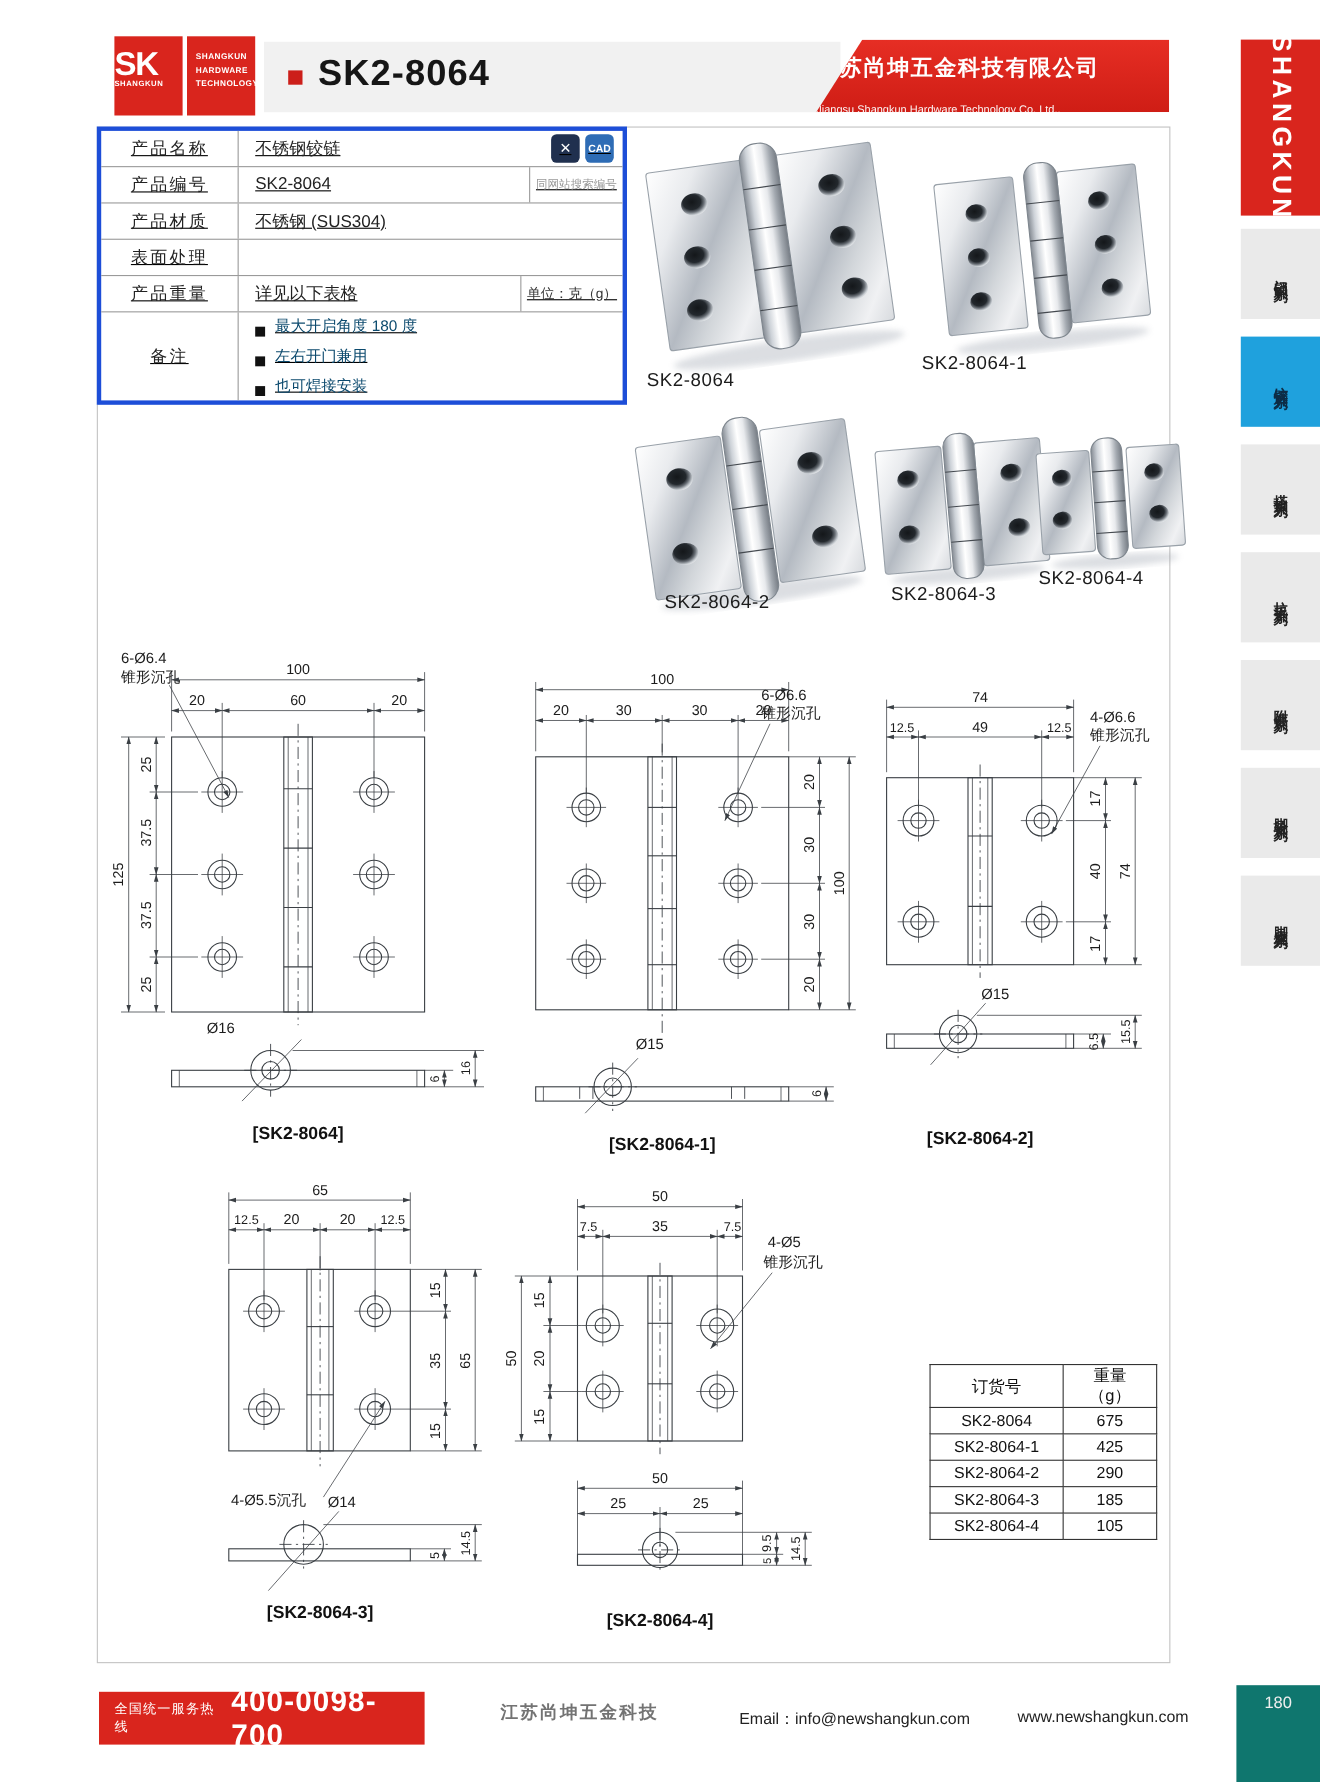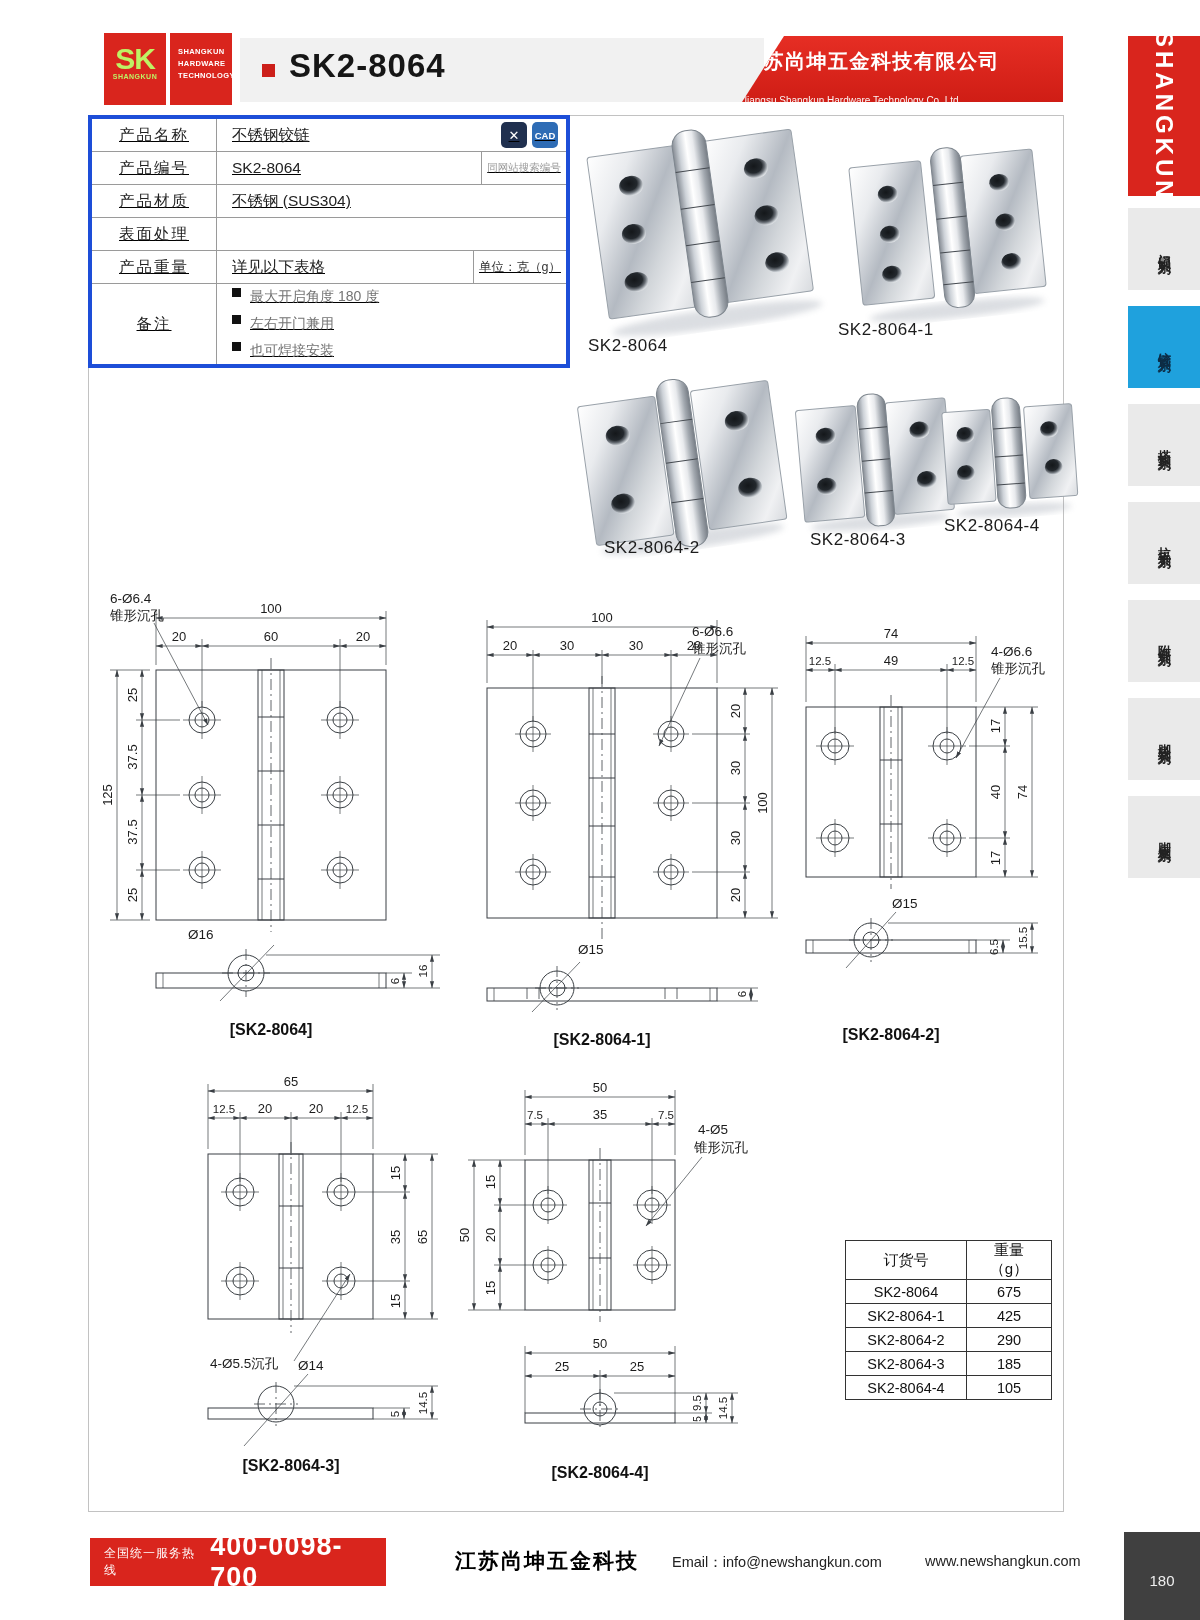--- a/index.html
+++ b/index.html
@@ -2,21 +2,21 @@
 <html><head>
 <meta charset="utf-8">
 <style>
   html,body{margin:0;padding:0;background:#fff;}
   body{font-family:"Liberation Sans","DejaVu Sans",sans-serif;}
   .page{position:relative;width:1200px;height:1620px;background:#fff;overflow:hidden;}
   .abs{position:absolute;}
   svg text{font-family:"Liberation Sans","DejaVu Sans",sans-serif;}
   
   .h-band{left:240px;top:38px;width:524px;height:64px;background:#f1f1f1;}
-  .logo1{left:104px;top:33px;width:62px;height:72px;background:#d9251d;color:#bef264;text-align:center;box-sizing:border-box;padding-top:12px;}
+  .logo1{left:104px;top:33px;width:62px;height:72px;background:#d9251d;color:#ffffff;text-align:left;box-sizing:border-box;padding-top:12px;}
   .logo1 .sk{font-size:30px;font-weight:900;letter-spacing:-1px;line-height:28px;}
   .logo1 .sub{font-size:7px;font-weight:bold;letter-spacing:.5px;}
   .logo2{left:170px;top:33px;width:62px;height:72px;background:#d9251d;color:#fff;box-sizing:border-box;padding:13px 0 0 8px;}
   .logo2 div{font-size:7.5px;font-weight:bold;line-height:12px;letter-spacing:.4px;}
   .t-dot{left:262px;top:64px;width:13px;height:13px;background:#cc1f1a;}
   .title{left:289px;top:47px;font-size:33px;font-weight:bold;color:#161616;letter-spacing:1px;}
   .banner{left:742px;top:36px;width:321px;height:66px;background:linear-gradient(180deg,#e62e24,#cf1d15);clip-path:polygon(42px 0,100% 0,100% 100%,0 100%);color:#fff;text-align:left;box-sizing:border-box;padding-top:12px;}
   .banner .cn{font-size:20px;font-weight:bold;letter-spacing:1.5px;}
   .banner .en{font-size:10px;margin-top:20px;opacity:.95;}
   
@@ -30,44 +30,44 @@
   .srow{display:flex;border-bottom:1px solid #9a9a9a;height:32px;align-items:stretch;}
   .srow:last-child{border-bottom:none;height:80px;}
   .slabel{width:124px;border-right:1px solid #9a9a9a;display:flex;align-items:center;justify-content:center;font-size:15.5px;color:#222;letter-spacing:2px;flex-shrink:0;}
   .sval{flex:1;display:flex;align-items:center;padding-left:15px;font-size:15.5px;color:#222;}
   .snote{width:84px;border-left:1px solid #9a9a9a;display:flex;align-items:center;justify-content:center;font-size:10.5px;color:#999;flex-shrink:0;}
   .snote.unit{font-size:12.5px;color:#333;width:92px;}
   .badges{margin-left:auto;margin-right:8px;display:flex;gap:5px;}
   .badge1{width:26px;height:26px;background:#20304f;border-radius:5px;color:#fff;display:flex;align-items:center;justify-content:center;font-size:13px;cursor:pointer;}
   .badge2{width:26px;height:26px;background:#2e6cb5;border-radius:5px;color:#fff;display:flex;align-items:center;justify-content:center;font-size:9.5px;font-weight:bold;cursor:pointer;}
   .remarks{flex:1;display:flex;flex-direction:column;justify-content:center;gap:9px;padding-left:15px;}
-  .rline{display:flex;align-items:flex-start;gap:9px;font-size:14px;color:#737373;}
+  .rline{display:flex;align-items:flex-end;gap:9px;font-size:14px;color:#0c4a6e;}
   .sq{width:9px;height:9px;background:#111;flex-shrink:0;}
   
   .plabel{font-size:17px;color:#1c1c1c;letter-spacing:.5px;}
   
   .ln{stroke:#3a3f44;stroke-width:1;fill:none;}
   .thin{stroke:#3a3f44;stroke-width:.7;fill:none;}
   .dash{stroke:#3a3f44;stroke-width:.8;fill:none;stroke-dasharray:11 4 2 4;}
   .dt{font-size:13px;fill:#1c1c1c;text-anchor:middle;}
   .dts{font-size:11.5px;fill:#1c1c1c;text-anchor:middle;}
   .ct{font-size:13.5px;fill:#1c1c1c;}
   .dl{font-size:16px;font-weight:bold;fill:#111;text-anchor:middle;}
   
   .wtable{border-collapse:collapse;background:#fff;}
   .wtable th,.wtable td{border:1px solid #333;font-size:14.5px;color:#111;text-align:center;height:23px;padding:0 8px;font-weight:normal;}
   .wtable th{height:26px;font-size:15px;}
   
   .f-red{left:90px;top:1538px;width:296px;height:48px;background:#d9251d;color:#fff;display:flex;align-items:center;box-sizing:border-box;padding:0 14px;}
   .f-red .lab{font-size:12px;letter-spacing:1px;}
   .f-red .num{font-size:27px;font-weight:bold;margin-left:13px;letter-spacing:1px;}
-  .f-company{left:455px;top:1547px;font-size:21px;font-weight:bold;color:#000000;letter-spacing:2px;}
+  .f-company{left:455px;top:1547px;font-size:16px;font-weight:bold;color:#737373;letter-spacing:2px;}
   .f-email{left:672px;top:1553px;font-size:14.5px;color:#222;}
   .f-web{left:925px;top:1553px;font-size:14.5px;color:#222;}
-  .f-page{left:1124px;top:1532px;width:76px;height:88px;background:#404040;color:#eee;text-align:center;box-sizing:border-box;padding-top:40px;font-size:15px;}
+  .f-page{left:1124px;top:1532px;width:76px;height:88px;background:#0f766e;color:#eee;text-align:center;box-sizing:border-box;padding-top:8px;font-size:15px;}
 </style>
 </head>
 <body>
 
 <div class="page">
 
   <svg width="0" height="0" style="position:absolute" aria-hidden="true">
     <defs>
       <marker id="arr" markerWidth="11" markerHeight="9" refX="9.5" refY="4" orient="auto-start-reverse">
         <path d="M0,1 L10,4 L0,7 z" fill="#3a3f44"></path>

